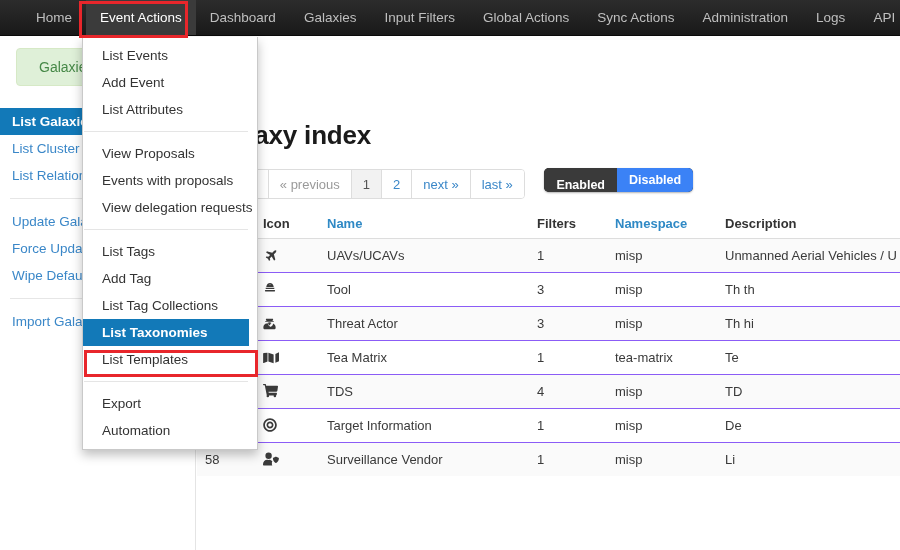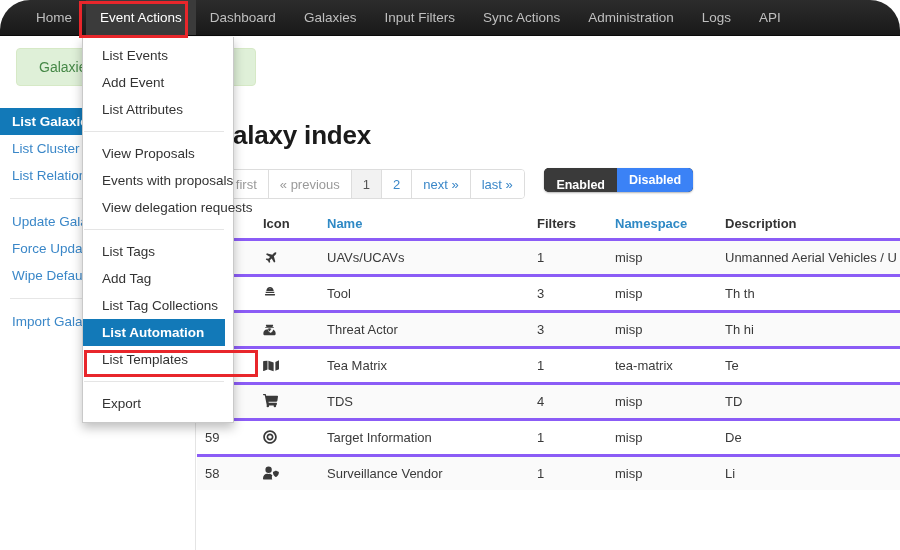--- a/index.html
+++ b/index.html
@@ -7,21 +7,21 @@
   html, body {
     margin: 0; padding: 0;
     width: 900px; height: 550px;
     overflow: hidden;
     background: #ffffff;
     font-family: "Liberation Sans", sans-serif;
     font-size: 13px;
     color: #333333;
   }
 
-  #root { position: relative; width: 900px; height: 550px; overflow: hidden; border-radius: 30px; }
+  #root { position: relative; width: 900px; height: 550px; overflow: hidden; }
 
   
   .navbar {
     position: absolute; top: 0; left: 0;
     width: 900px; height: 36px;
     background: linear-gradient(to bottom, #2c2c2c 0%, #191919 100%);
     border-bottom: 1px solid #0a0a0a;
     display: flex; align-items: stretch;
     padding-left: 22px;
     z-index: 40;
@@ -47,21 +47,21 @@
     pointer-events: none;
     z-index: 120;
   }
   #annot-event-actions { left: 79px; top: 1px; width: 109px; height: 37px; }
   #annot-list-taxonomies { left: 84px; top: 350px; width: 174px; height: 27px; }
 
   
   .dropdown {
     position: absolute;
     top: 37px; left: 82px;
-    width: 152px;
+    width: 176px;
     background: #ffffff;
     border: 1px solid #c9c9c9;
     border-top: none;
     box-shadow: 0 5px 10px rgba(0,0,0,0.25);
     padding: 5px 8px 5px 0;
     z-index: 100;
   }
   .dd-item {
     display: block;
     padding: 5px 0 5px 19px;
@@ -215,21 +215,21 @@
     font-weight: bold;
     font-size: 13px;
     padding: 6px 8px 7px 8px;
     border-bottom: 1px solid #dddddd;
     color: #333333;
     white-space: nowrap;
   }
   table.galaxy th.lnk { color: #2f89c5; cursor: pointer; }
   table.galaxy td {
     padding: 8px 8px;
-    border-top: 3px solid #8b5cf6;
+    border-top: 1px solid #8b5cf6;
     vertical-align: top;
     color: #3a3a3a;
     line-height: 17px;
   }
   table.galaxy tbody tr:nth-child(odd)  { background: #fafafa; }
   table.galaxy tbody tr:nth-child(even) { background: #ffffff; }
   td.id   { color: #3a87c8; cursor: pointer; }
   td.icon { font-size: 14px; color: #111111; text-align: left; padding-left: 10px; }
   td.desc { color: #4a4a4a; }
 
@@ -256,20 +256,23 @@
         <span>Event Actions</span>
       </a>
       <a class="nav-item">
         <span>Dashboard</span>
       </a>
       <a class="nav-item">
         <span>Galaxies</span>
       </a>
       <a class="nav-item">
         <span>Input Filters</span>
+      </a>
+      <a class="nav-item">
+        <span>Global Actions</span>
       </a>
       <a class="nav-item">
         <span>Sync Actions</span>
       </a>
       <a class="nav-item">
         <span>Administration</span>
       </a>
       <a class="nav-item">
         <span>Logs</span>
       </a>
@@ -430,22 +433,23 @@
       <a class="dd-item"><span>Add Event</span></a>
       <a class="dd-item"><span>List Attributes</span></a>
       <div class="dd-divider"></div>
       <a class="dd-item"><span>View Proposals</span></a>
       <a class="dd-item"><span>Events with proposals</span></a>
       <a class="dd-item"><span>View delegation requests</span></a>
       <div class="dd-divider"></div>
       <a class="dd-item"><span>List Tags</span></a>
       <a class="dd-item"><span>Add Tag</span></a>
       <a class="dd-item"><span>List Tag Collections</span></a>
-      <a class="dd-item highlight"><span>List Automation</span></a>
+      <a class="dd-item highlight"><span>List Taxonomies</span></a>
       <a class="dd-item"><span>List Templates</span></a>
       <div class="dd-divider"></div>
       <a class="dd-item"><span>Export</span></a>
+      <a class="dd-item"><span>Automation</span></a>
     </div>
 
   <div class="annot" id="annot-event-actions"></div>
   <div class="annot" id="annot-list-taxonomies"></div>
 
 </div>
 
 </body></html>

